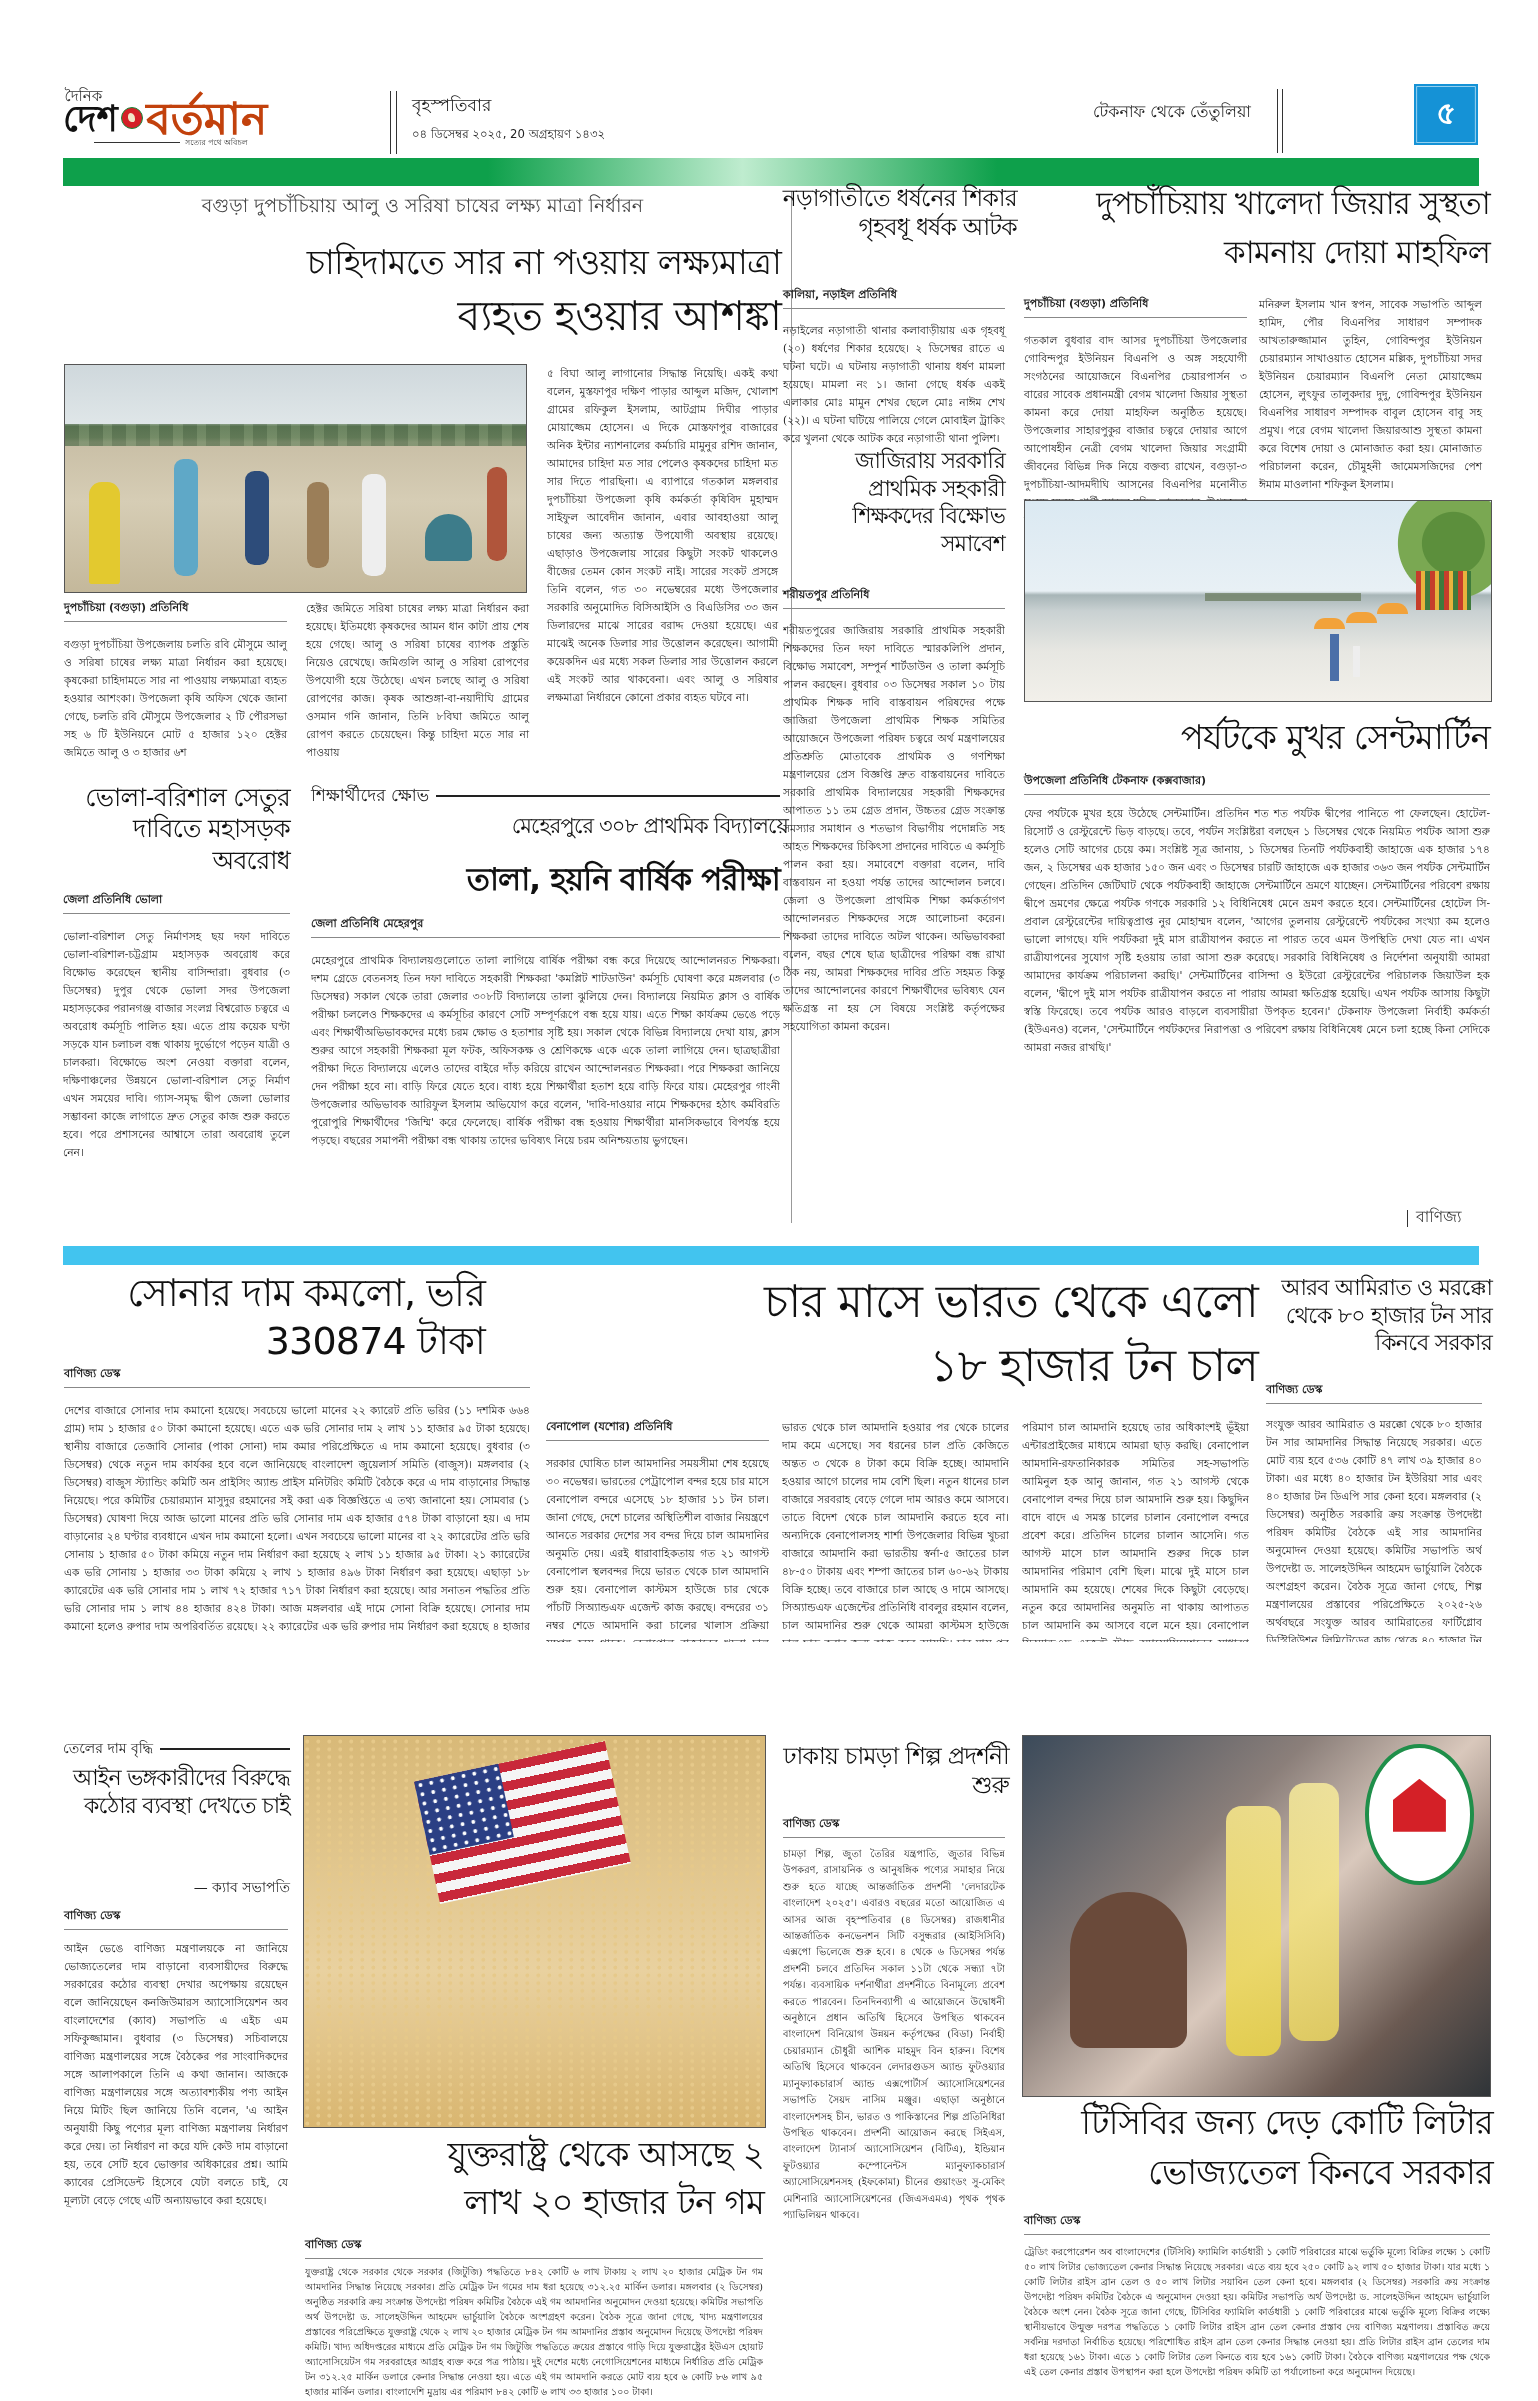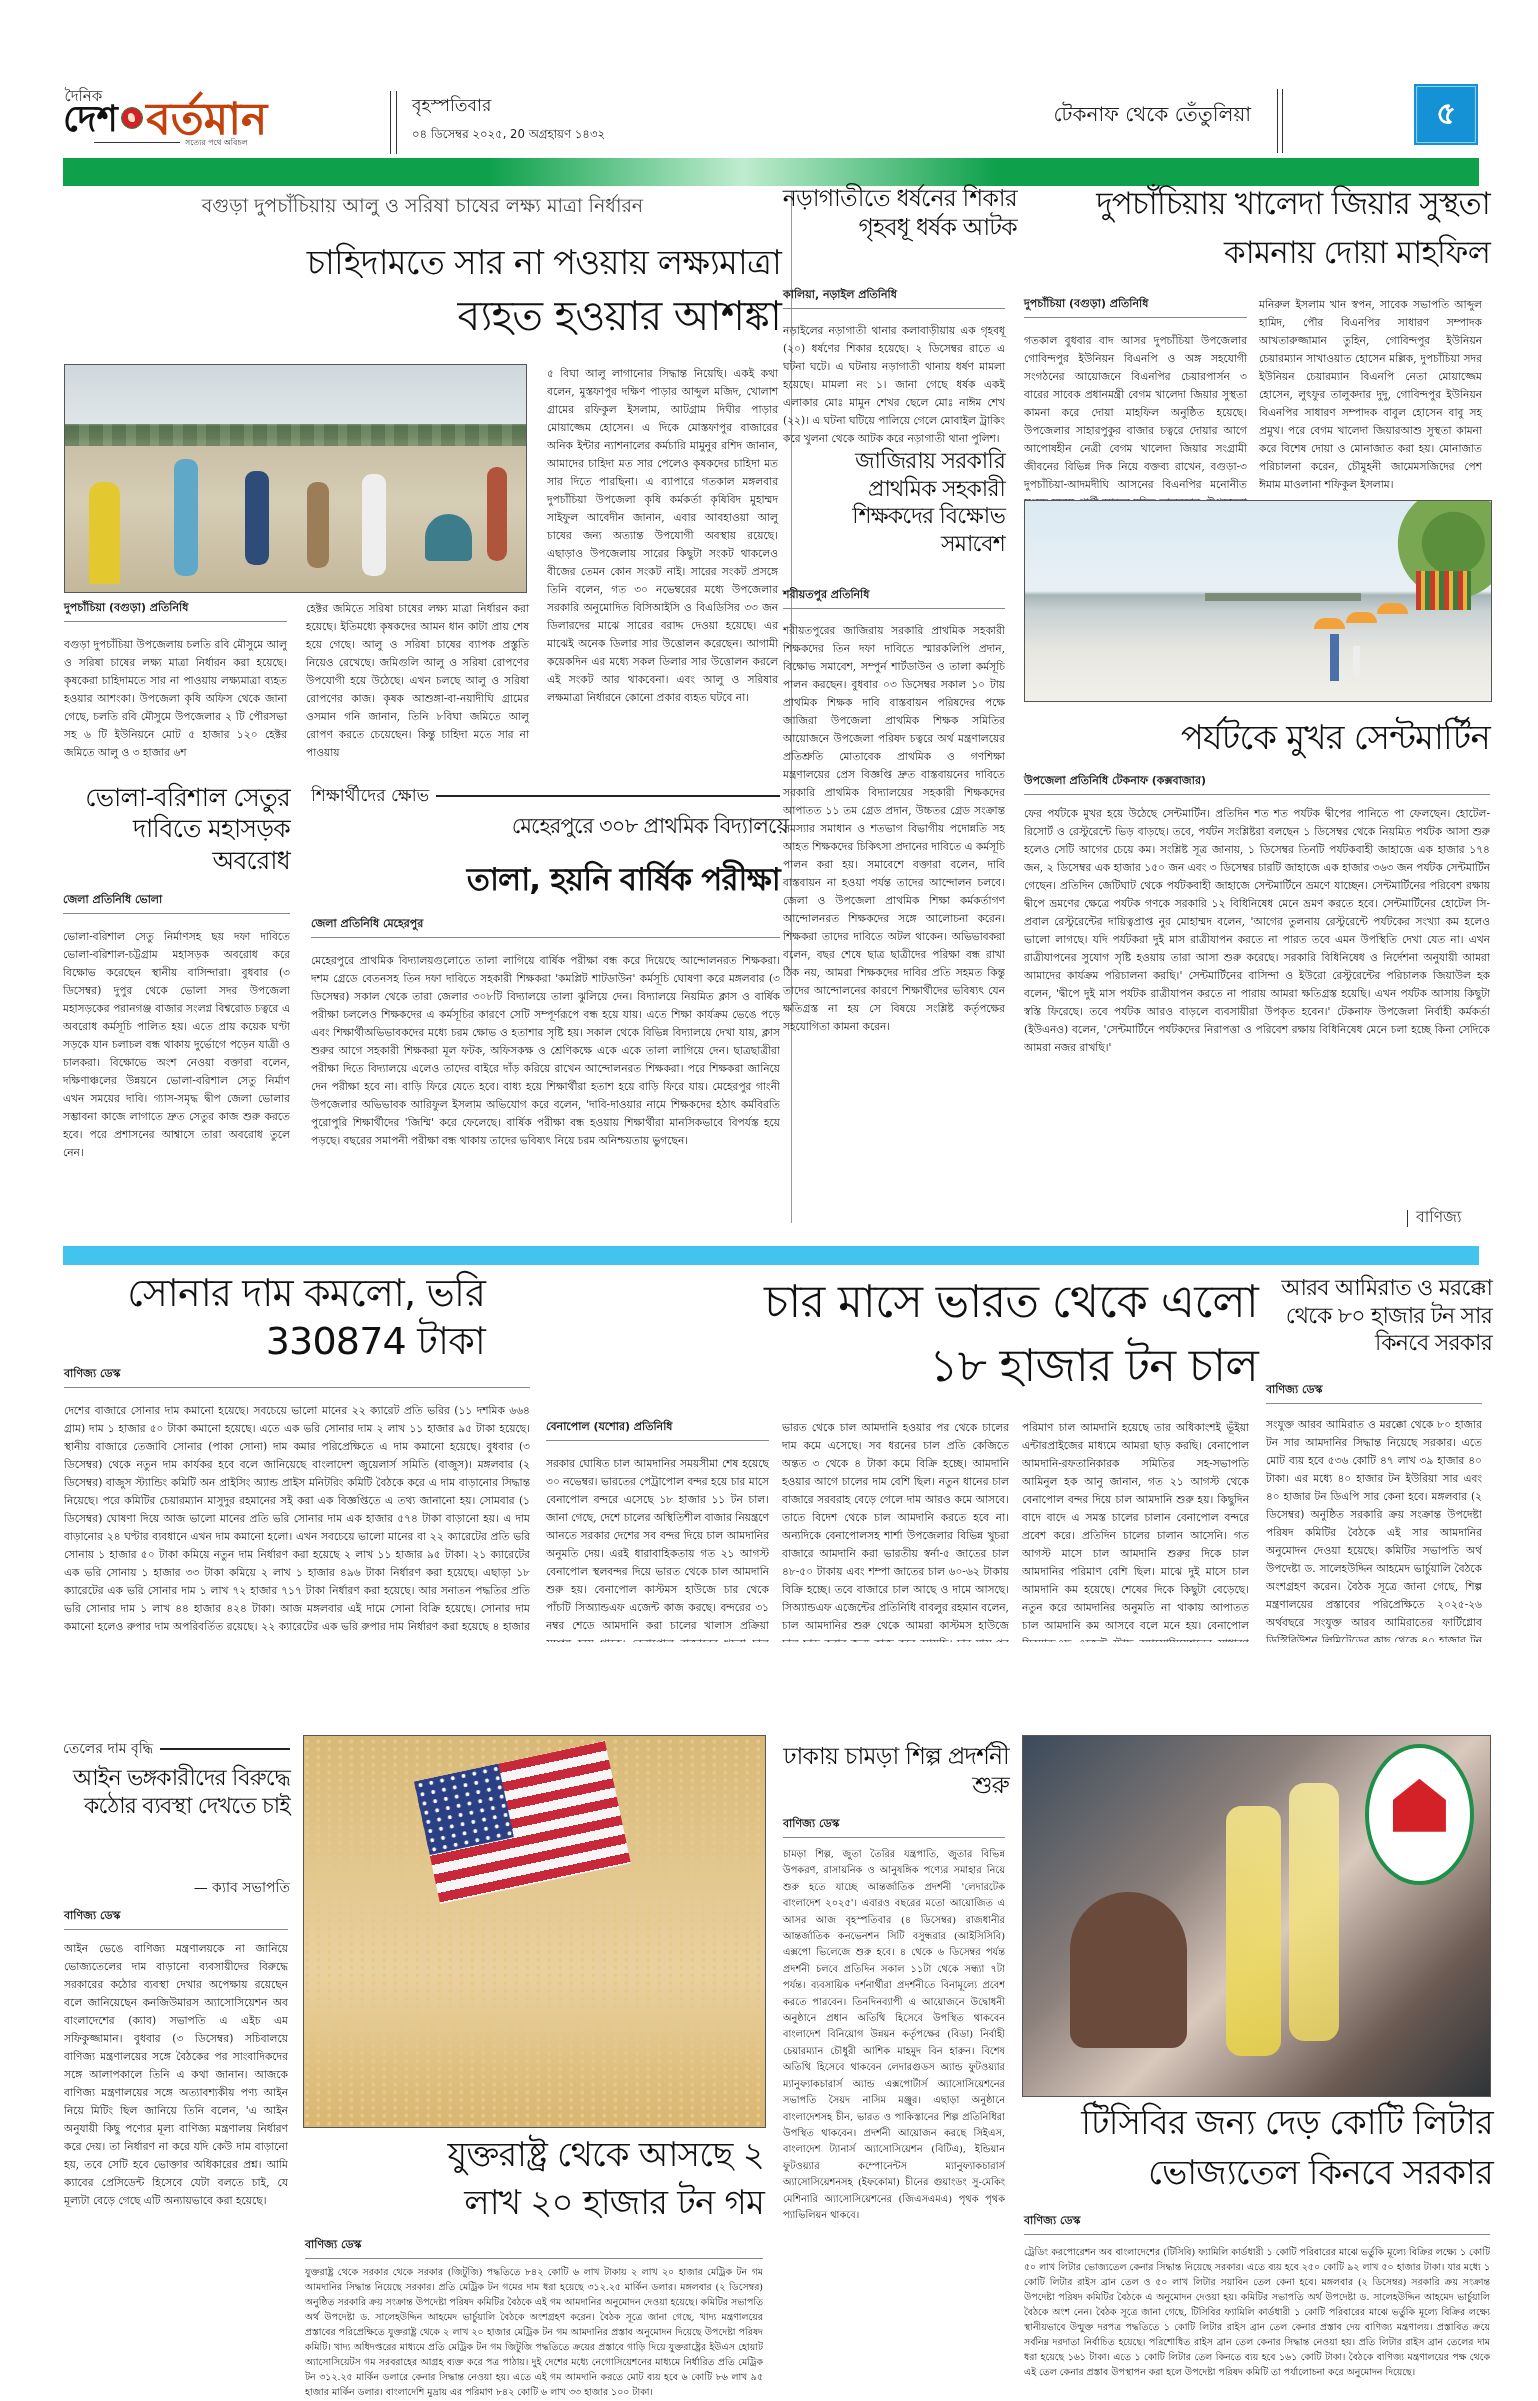--- a/index.html
+++ b/index.html
@@ -25,21 +25,21 @@
         <span style="position:absolute;left:6.3px;top:4.7px;width:7px;height:9.4px;background:#f1e7c8;border-radius:40% 60% 30% 50%;"></span>
       </span>
       <span style="font-size:44px;font-weight:700;color:#c2410c;line-height:39px;">বর্তমান</span>
     </div>
     <div style="position:absolute;left:31px;top:56px;width:86px;height:0.8px;background:#333;"></div>
     <div style="position:absolute;left:122px;top:50px;font-size:7.8px;color:#333;">সত্যের পথে অবিচল</div>
   </div>
   <div class="abs" style="left:327px;top:4.7px;width:4.7px;height:63px;border-left:0.8px solid #333;border-right:0.8px solid #333;"></div>
   <div class="abs" style="left:349px;top:6.3px;font-size:17px;color:#222;">বৃহস্পতিবার</div>
   <div class="abs" style="left:349px;top:39px;font-size:11.7px;color:#222;">০৪ ডিসেম্বর ২০২৫, 20 অগ্রহায়ণ ১৪৩২</div>
-  <div class="abs" style="right:227px;top:12.5px;font-size:20px;color:#222;">টেকনাফ থেকে তেঁতুলিয়া</div>
+  <div class="abs" style="right:227px;top:12.5px;font-size:16px;color:#222;">টেকনাফ থেকে তেঁতুলিয়া</div>
   <div class="abs" style="right:195px;top:3.1px;width:3.9px;height:64px;border-left:0.8px solid #333;border-right:0.8px solid #333;"></div>
   <div class="abs" style="right:0;top:-1.6px;width:64px;height:61px;background:#1592d6;box-shadow:inset 0 0 0 2.3px #1592d6, inset 0 0 0 3.1px #bfe4f7;display:flex;align-items:center;justify-content:center;">
     <span style="color:#fff;font-size:31px;font-weight:700;">৫</span>
   </div>
 </div>
 <div class="abs" style="left:63px;top:158px;width:1416px;height:28px;background:linear-gradient(90deg,#0ea04b 0%,#0ea04b 30%,#bfeccf 48%,#0ea04b 66%,#0ea04b 100%);"></div>
 
 <div class="abs" style="left:63px;top:191px;width:719px;font-size:19px;color:#444;text-align:center;">বগুড়া দুপচাঁচিয়ায় আলু ও সরিষা চাষের লক্ষ্য মাত্রা নির্ধারন</div>
 <div class="abs hl" style="left:31px;top:241px;width:750px;font-size:34px;">চাহিদামতে সার না পওয়ায় লক্ষ্যমাত্রা</div>
 <div class="abs hl" style="left:31px;top:291px;width:750px;font-size:41px;">ব্যহত হওয়ার আশঙ্কা</div>

